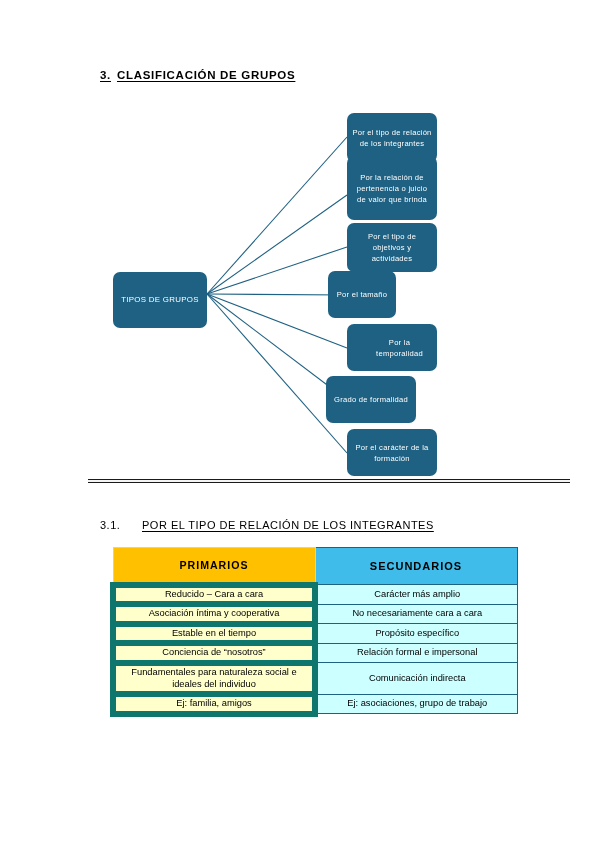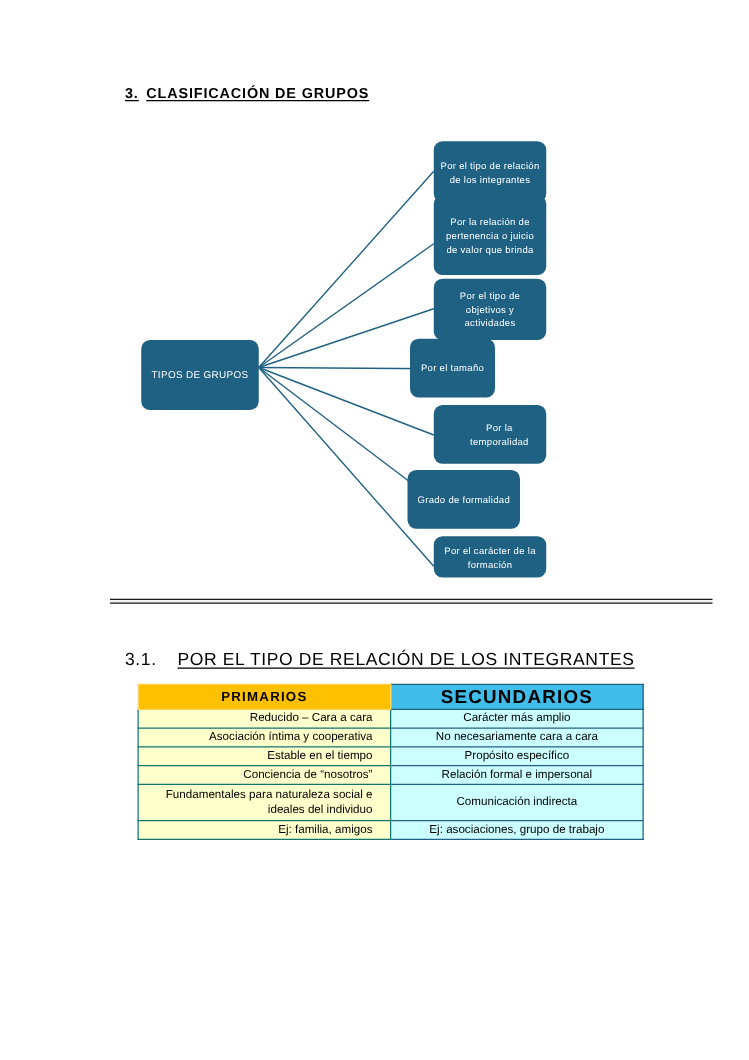--- a/index.html
+++ b/index.html
@@ -88,21 +88,21 @@
     border-bottom: 1px solid #1a1a1a;
     box-sizing: border-box;
     background: #f4f4f4;
   }
 
   
   .sub-heading {
     position: absolute;
     left: 100px;
     top: 519px;
-    font-size: 14px;
+    font-size: 11px;
     letter-spacing: 0.5px;
     white-space: nowrap;
     display: flex;
     align-items: baseline;
   }
   .sub-heading .num { width: 42px; }
   .sub-heading .txt {
     text-decoration: underline;
     text-underline-offset: 2px;
   }
@@ -132,31 +132,30 @@
     font-weight: bold;
     font-size: 10.6px;
     letter-spacing: 1px;
     height: 19px;
     color: #000;
   }
   th.head-right {
     background: #3FBCEA;
     border: 1px solid #1F6182;
     font-weight: bold;
-    font-size: 15px;
+    font-size: 11px;
     letter-spacing: 1px;
-    height: 19px;
+    height: 37px;
     color: #000;
   }
   td.cell-left {
     background: #FFFFCC;
-    border: 1px solid #0f766e;
+    border: 6px solid #0f766e;
     height: 15px;
     line-height: 1.25;
-    text-align: right;
   }
   td.cell-right {
     background: #CCFFFF;
     border: 1px solid #1F6182;
     height: 15px;
     line-height: 1.25;
   }
   td.cell-left.tall, td.cell-right.tall { height: 29px; }
 </style>
 </head>
@@ -203,21 +202,21 @@
     </div>
 
     <div class="node" style="left:347px; top:229px; width:90px; height:47px;padding-left:20px;">
       <span>Por la temporalidad</span>
     </div>
 
     <div class="node" style="left:326px; top:281px; width:90px; height:47px;">
       <span>Grado de formalidad</span>
     </div>
 
-    <div class="node" style="left:347px; top:334px; width:90px; height:33px;">
+    <div class="node" style="left:347px; top:334px; width:90px; height:47px;">
       <span>Por el carácter de la formación</span>
     </div>
   </div>
 
   <div class="rule"></div>
 
   <div class="sub-heading">
     <span class="num">3.1.</span>
     <span class="txt">POR EL TIPO DE RELACIÓN DE LOS INTEGRANTES</span>
   </div>

